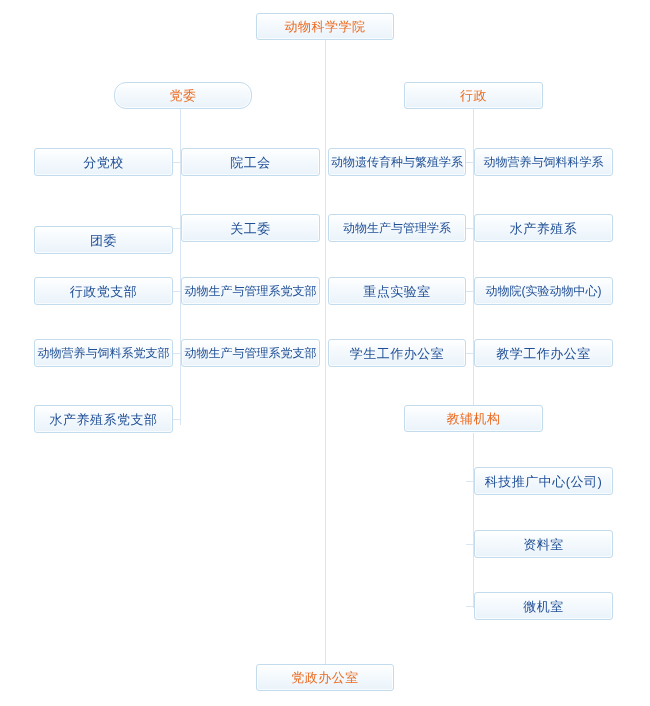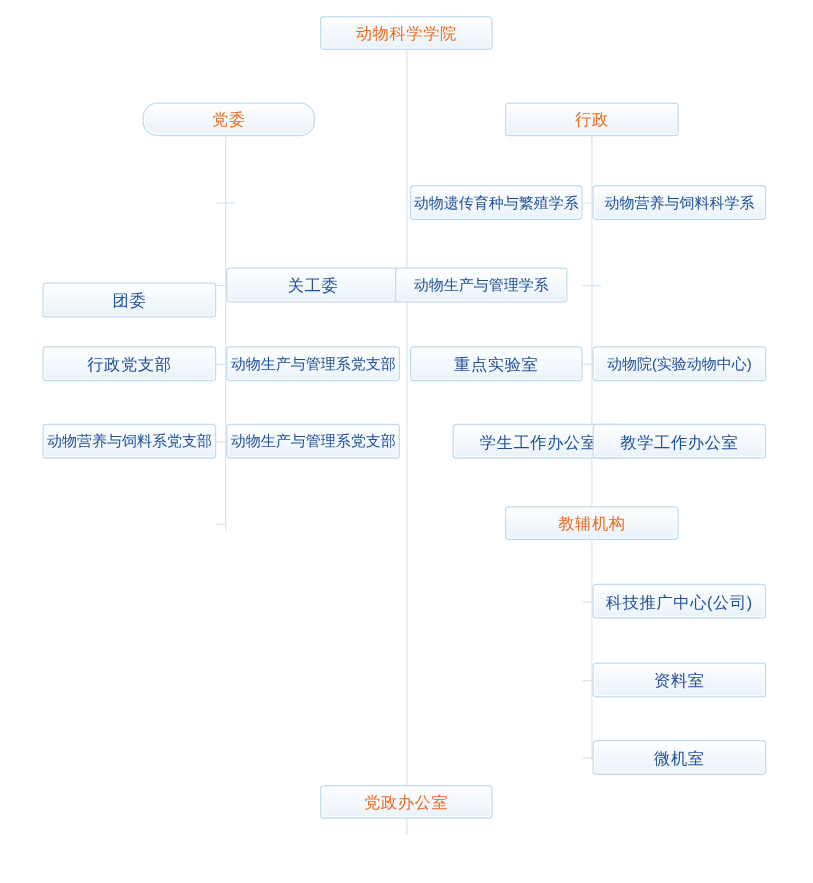--- a/index.html
+++ b/index.html
@@ -97,39 +97,43 @@
   <div class="hstub" style="left:466px; top:481px; width:8px;"></div>
   <div class="hstub" style="left:466px; top:544px; width:8px;"></div>
   <div class="hstub" style="left:466px; top:606px; width:8px;"></div>
 
   <div class="node accent" style="left:256px; top:13px; width:138px; height:27px;">动物科学学院</div>
 
   <div class="node accent" style="left:114px; top:82px; width:138px; height:27px;border-radius:12px;">党委</div>
 
   <div class="node accent" style="left:404px; top:82px; width:139px; height:27px;">行政</div>
 
+  <div class="node" style="left:34px; top:148px; width:139px; height:28px;">分党校</div>
+  <div class="node" style="left:181px; top:148px; width:139px; height:28px;">院工会</div>
   <div class="node small-text" style="left:328px; top:148px; width:138px; height:28px;">动物遗传育种与繁殖学系</div>
   <div class="node small-text" style="left:474px; top:148px; width:139px; height:28px;">动物营养与饲料科学系</div>
 
   <div class="node" style="left:34px; top:214px; width:139px; height:28px;margin-top:12px;">团委</div>
   <div class="node" style="left:181px; top:214px; width:139px; height:28px;">关工委</div>
-  <div class="node small-text" style="left:316px; top:214px; width:138px; height:28px;">动物生产与管理学系</div>
+  <div class="node small-text" style="left:328px; top:214px; width:138px; height:28px;">动物生产与管理学系</div>
+  <div class="node" style="left:474px; top:214px; width:139px; height:28px;">水产养殖系</div>
 
   <div class="node" style="left:34px; top:277px; width:139px; height:28px;">行政党支部</div>
   <div class="node small-text" style="left:181px; top:277px; width:139px; height:28px;">动物生产与管理系党支部</div>
   <div class="node" style="left:328px; top:277px; width:138px; height:28px;">重点实验室</div>
   <div class="node small-text" style="left:474px; top:277px; width:139px; height:28px;">动物院(实验动物中心)</div>
 
   <div class="node small-text" style="left:34px; top:339px; width:139px; height:28px;">动物营养与饲料系党支部</div>
   <div class="node small-text" style="left:181px; top:339px; width:139px; height:28px;">动物生产与管理系党支部</div>
-  <div class="node" style="left:328px; top:339px; width:138px; height:28px;margin-left:34px;">学生工作办公室</div>
+  <div class="node" style="left:328px; top:339px; width:138px; height:28px;">学生工作办公室</div>
   <div class="node" style="left:474px; top:339px; width:139px; height:28px;">教学工作办公室</div>
 
+  <div class="node" style="left:34px; top:405px; width:139px; height:28px;">水产养殖系党支部</div>
 
   <div class="node accent" style="left:404px; top:405px; width:139px; height:27px;">教辅机构</div>
 
   <div class="node" style="left:474px; top:467px; width:139px; height:28px;">科技推广中心(公司)</div>
   <div class="node" style="left:474px; top:530px; width:139px; height:28px;font-family:Liberation Serif, serif;">资料室</div>
   <div class="node" style="left:474px; top:592px; width:139px; height:28px;">微机室</div>
 
-  <div class="node accent" style="left:256px; top:628px; width:138px; height:27px;">党政办公室</div>
+  <div class="node accent" style="left:256px; top:664px; width:138px; height:27px;">党政办公室</div>
 
 </div>
 
 </body></html>

